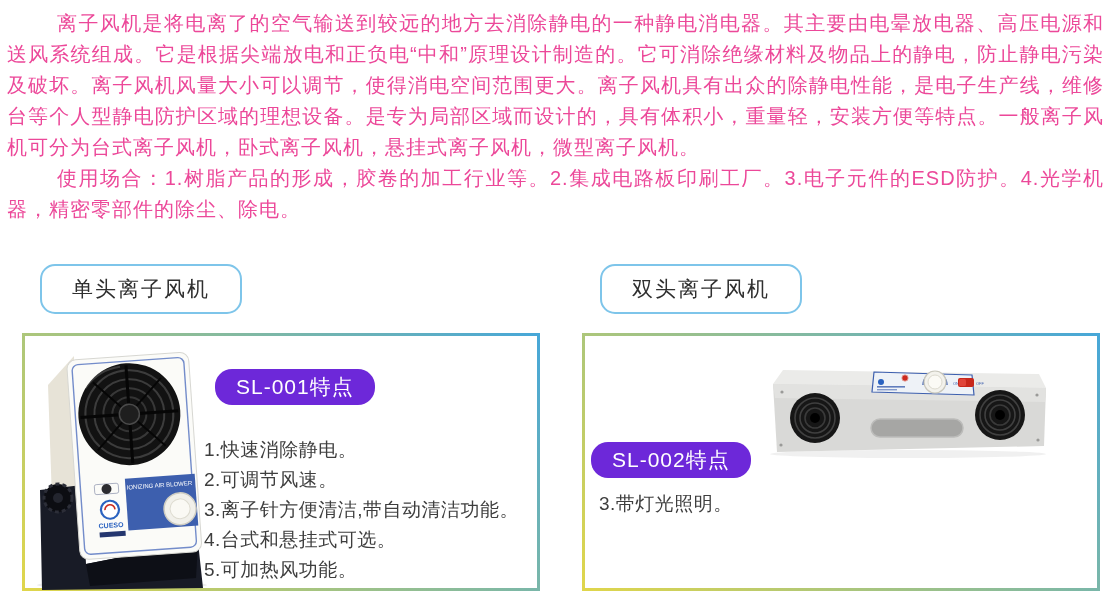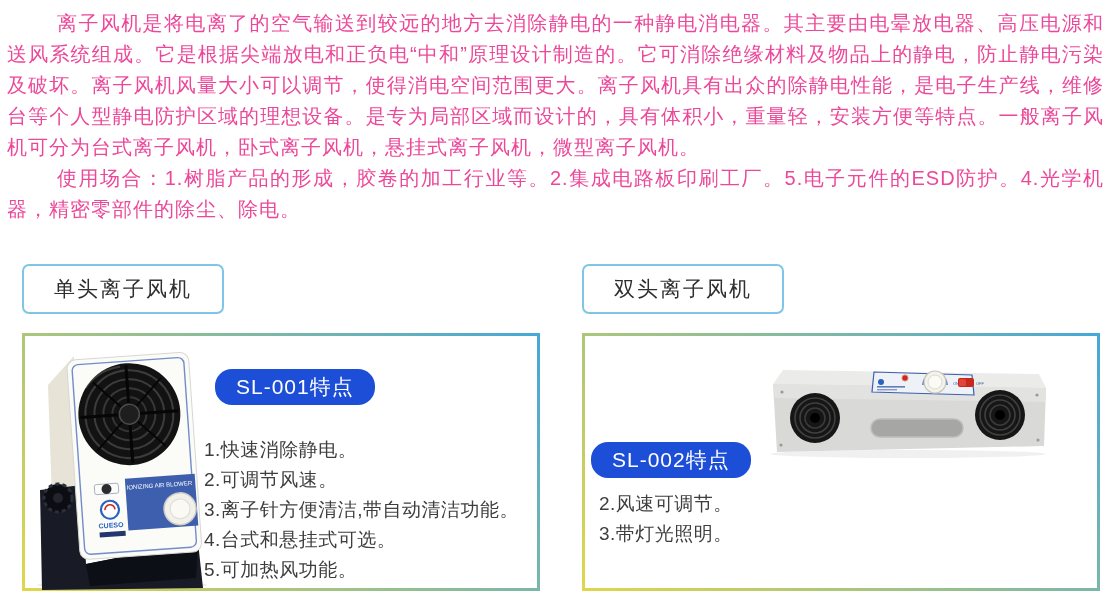--- a/index.html
+++ b/index.html
@@ -7,49 +7,49 @@
     font-family:"Liberation Sans","DejaVu Sans",sans-serif; color:#3f3f3f; }
 
   .intro { padding:8px 6px 0 7px; font-size:20px; line-height:31px;
     text-align:justify; letter-spacing:1px; color:#ec4899; }
   .intro p { text-indent:2.5em; }
 
   .label-row, .box-row { display:flex; gap:42px; margin-left:22px; }
   .label-row { margin-top:39px; }
   .col { width:518px; }
 
-  .section-pill { display:inline-block; margin-left:0; background:#fff;
-    border:2px solid #7ec5ea; border-radius:7px; padding:9px 30px;
+  .section-pill { display:inline-block; margin-left:18px; background:#fff;
+    border:2px solid #7ec5ea; border-radius:15px; padding:9px 30px;
     font-size:21px; color:#2f2f2f; letter-spacing:2px; }
 
   .box-row { margin-top:19px; }
   .product-box { position:relative; width:518px; height:258px;
     border:3px solid; border-image:linear-gradient(45deg,#e0d64b,#47a7d8) 1;
     background:#fff; }
 
-  .badge { position:absolute; background:#1d4ed8; color:#ffffff;
+  .badge { position:absolute; background:#6d28d9; color:#ffffff;
     border-radius:17px; padding:4px 21px; font-size:21px; letter-spacing:1px; }
   .box-left .badge { left:190px; top:33px; }
   .box-right .badge { left:6px; top:106px; }
 
   .features { position:absolute; list-style:none; font-size:19px;
     line-height:30px; color:#3e3e3e; letter-spacing:0.5px; }
   .box-left .features { left:179px; top:99px; }
   .box-right .features { left:14px; top:153px; }
 
   .product-svg { position:absolute; display:block; }
   .box-left .product-svg { left:1px; top:4px; width:196px; height:250px; }
   .box-right .product-svg { left:168px; top:22px; width:302px; height:102px; }
 </style>
 </head>
 <body>
 
 <div class="intro">
   <p>离子风机是将电离了的空气输送到较远的地方去消除静电的一种静电消电器。其主要由电晕放电器、高压电源和送风系统组成。它是根据尖端放电和正负电“中和”原理设计制造的。它可消除绝缘材料及物品上的静电，防止静电污染及破坏。离子风机风量大小可以调节，使得消电空间范围更大。离子风机具有出众的除静电性能，是电子生产线，维修台等个人型静电防护区域的理想设备。是专为局部区域而设计的，具有体积小，重量轻，安装方便等特点。一般离子风机可分为台式离子风机，卧式离子风机，悬挂式离子风机，微型离子风机。</p>
-  <p>使用场合：1.树脂产品的形成，胶卷的加工行业等。2.集成电路板印刷工厂。5.电子元件的ESD防护。4.光学机器，精密零部件的除尘、除电。</p>
+  <p>使用场合：1.树脂产品的形成，胶卷的加工行业等。2.集成电路板印刷工厂。3.电子元件的ESD防护。4.光学机器，精密零部件的除尘、除电。</p>
 </div>
 
 <div class="label-row">
   <div class="col">
     <span class="section-pill">单头离子风机</span>
   </div>
   <div class="col">
     <span class="section-pill">双头离子风机</span>
   </div>
 </div>
@@ -155,18 +155,17 @@
       </g>
 
       <circle cx="29" cy="34" r="1.6" fill="#9a9a98"></circle>
       <circle cx="284" cy="37" r="1.6" fill="#9a9a98"></circle>
       <circle cx="28" cy="87" r="1.6" fill="#9a9a98"></circle>
       <circle cx="285" cy="82" r="1.6" fill="#9a9a98"></circle>
     </svg>
 
     <span class="badge">SL-002特点</span>
     <ul class="features">
-      <li>2.风速可调节。</li>
       <li>3.带灯光照明。</li>
     </ul>
   </div>
 
 </div>
 
 </body></html>

